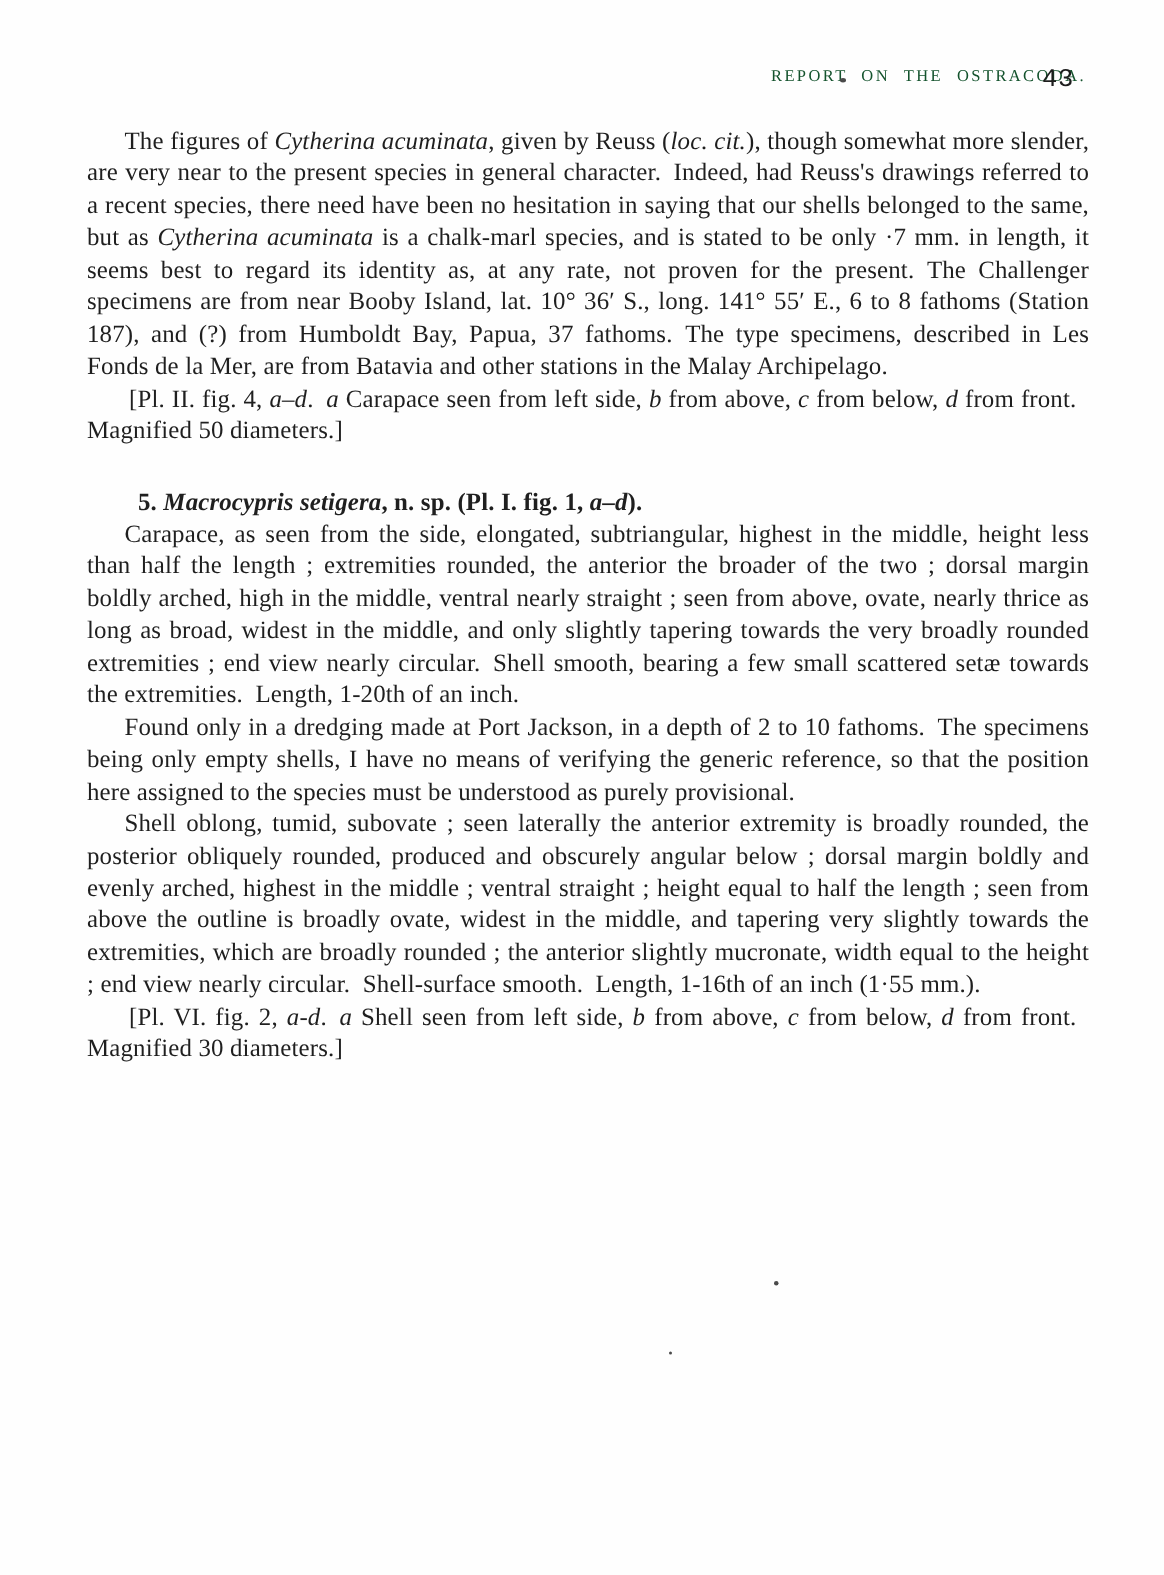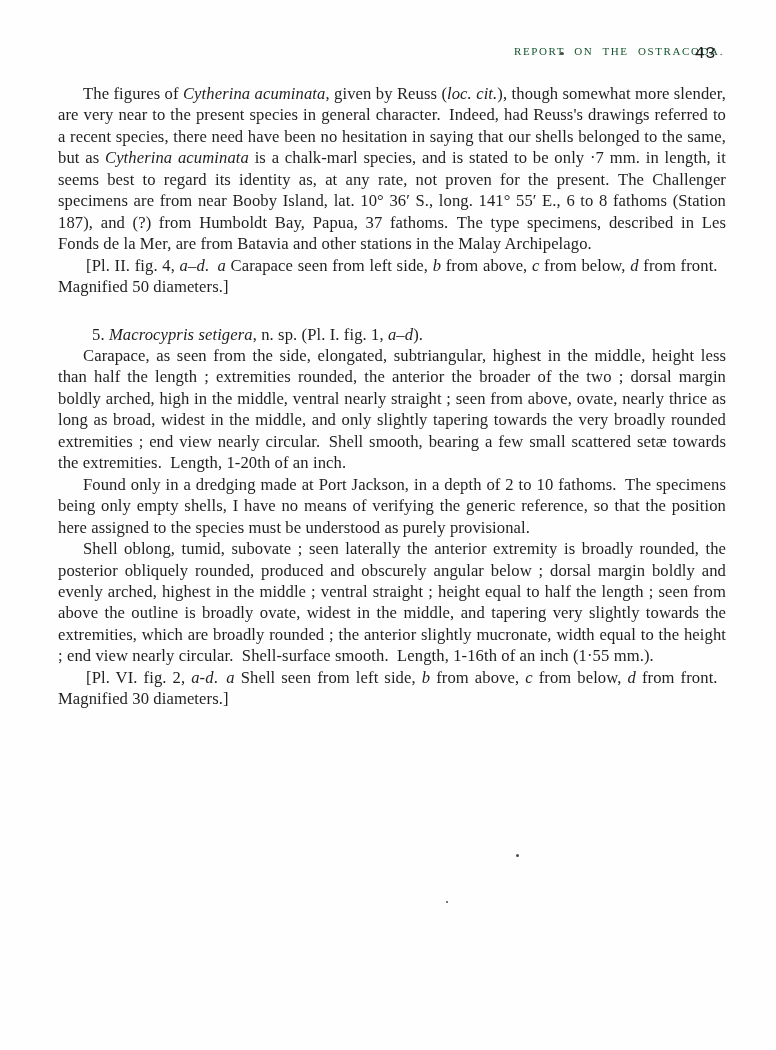--- a/index.html
+++ b/index.html
@@ -55,21 +55,21 @@
     margin: 0;
     text-indent: 25px;
   }
   .note {
     margin: 0;
     text-indent: 28px;
   }
   .species-heading {
     margin: 26px 0 0 0;
     font-size: 16.6px;
-    font-weight: normal;
+    font-weight: bold;
     line-height: 21.45px;
     text-indent: 34px;
     text-align: left;
   }
   i { font-style: italic; }
   .speck {
     position: absolute;
     border-radius: 50%;
     background: #4a4a4a;
   }

